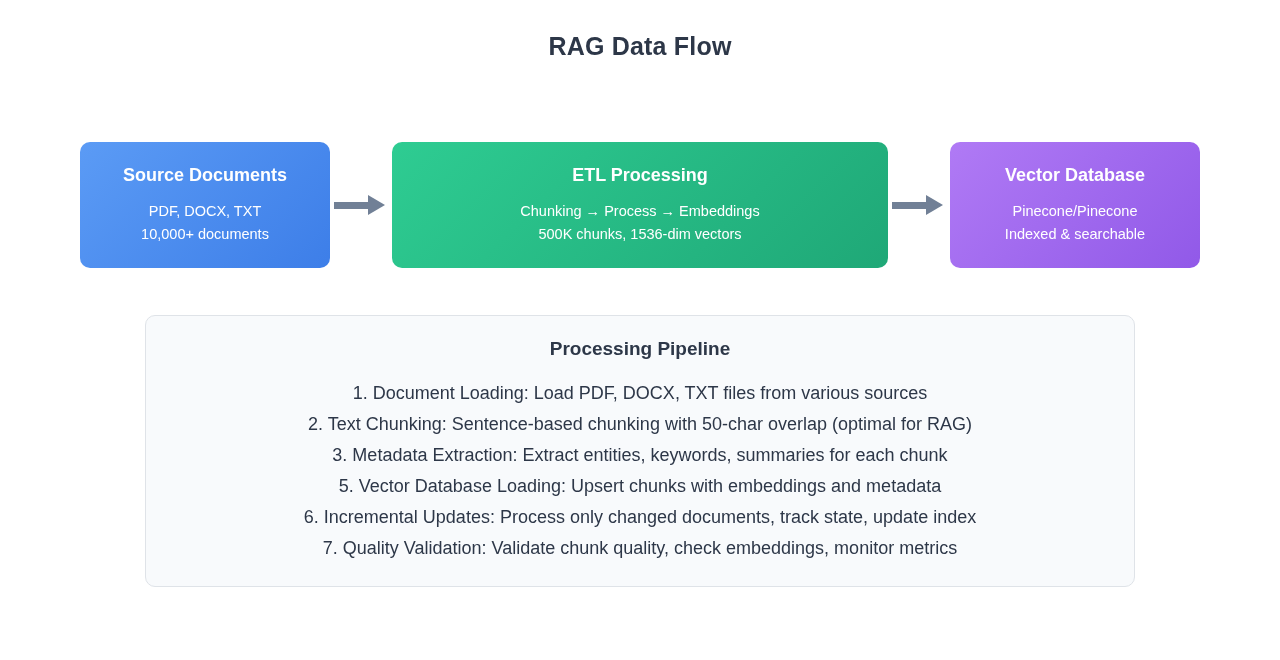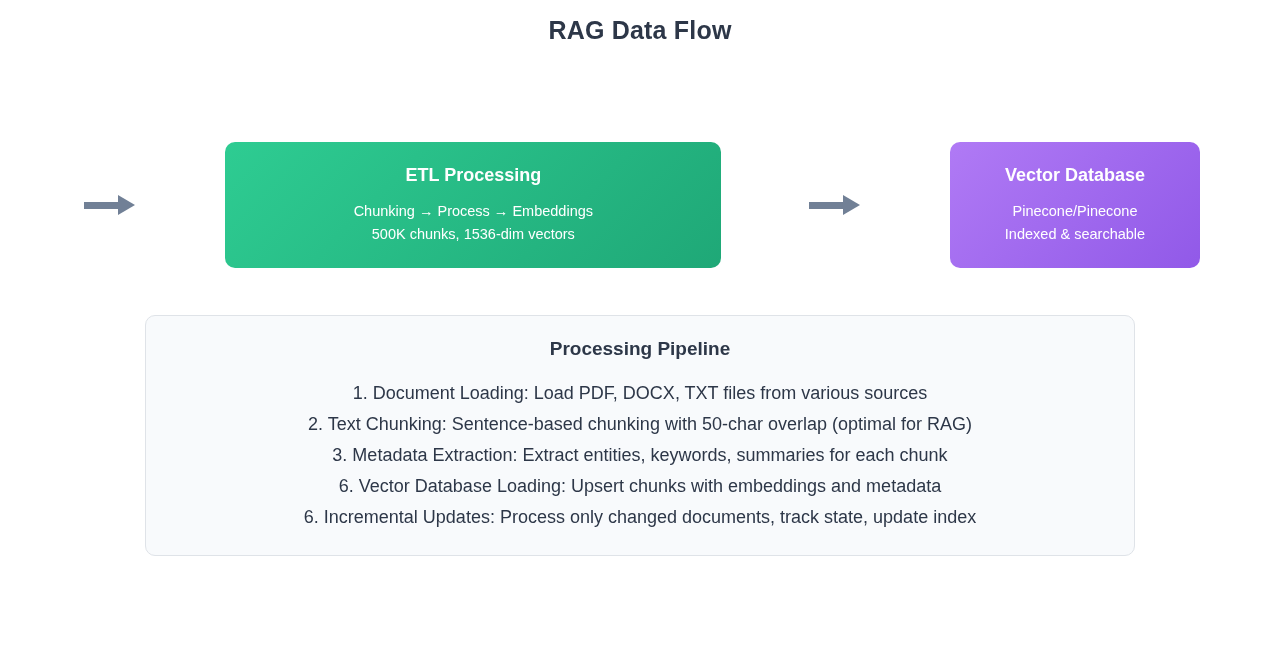--- a/index.html
+++ b/index.html
@@ -20,21 +20,21 @@
     width: 1280px;
     height: 660px;
   }
 
   .page-title {
     text-align: center;
     font-size: 25px;
     font-weight: bold;
     color: #2d3748;
     margin: 0;
-    padding-top: 16px;
+    padding-top: 32px;
     letter-spacing: 0.2px;
   }
 
   
   .flow-row {
     position: absolute;
     top: 142px;
     left: 80px;
     width: 1120px;
     height: 126px;
@@ -132,20 +132,25 @@
 </style>
 </head>
 <body>
 
 <div class="page">
 
   <h1 class="page-title">RAG Data Flow</h1>
 
   <div class="flow-row">
 
+    <div class="flow-box box-source" style="background: linear-gradient(135deg, rgb(91, 155, 245) 0%, rgb(61, 126, 232) 100%);">
+      <div class="box-title">Source Documents</div>
+      <div class="box-line">PDF, DOCX, TXT</div>
+      <div class="box-line">10,000+ documents</div>
+    </div>
 
     <div class="arrow">
       <div class="shaft" style="background: rgb(113, 128, 150);"></div>
       <div class="head" style="border-left-color: rgb(113, 128, 150);"></div>
     </div>
 
     <div class="flow-box box-etl" style="background: linear-gradient(135deg, rgb(46, 204, 146) 0%, rgb(31, 168, 119) 100%);">
       <div class="box-title">ETL Processing</div>
       <div class="box-line">Chunking → Process → Embeddings</div>
       <div class="box-line">500K chunks, 1536-dim vectors</div>
@@ -163,18 +168,19 @@
     </div>
 
   </div>
 
   <div class="pipeline">
     <div class="pipeline-title">Processing Pipeline</div>
     <ul class="pipeline-steps">
       <li>1. Document Loading: Load PDF, DOCX, TXT files from various sources</li>
       <li>2. Text Chunking: Sentence-based chunking with 50-char overlap (optimal for RAG)</li>
       <li>3. Metadata Extraction: Extract entities, keywords, summaries for each chunk</li>
-      <li>6. Vector Database Loading: Upsert chunks with embeddings and metadata</li>
+      <li>5. Vector Database Loading: Upsert chunks with embeddings and metadata</li>
       <li>6. Incremental Updates: Process only changed documents, track state, update index</li>
+      <li>7. Quality Validation: Validate chunk quality, check embeddings, monitor metrics</li>
     </ul>
   </div>
 
 </div>
 
 </body></html>

